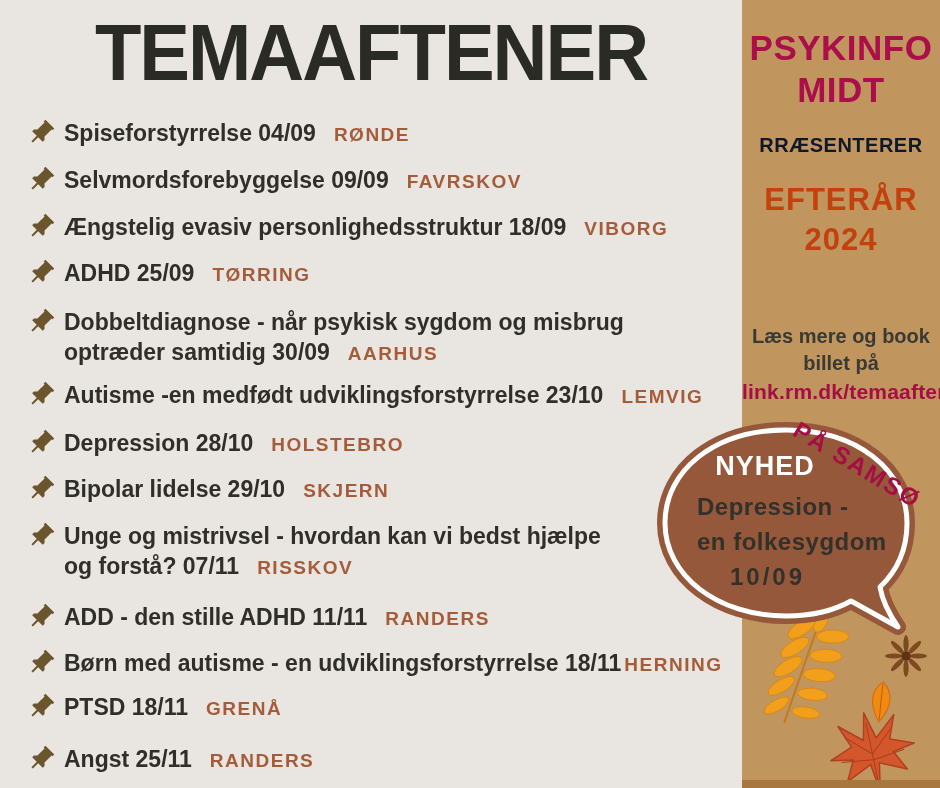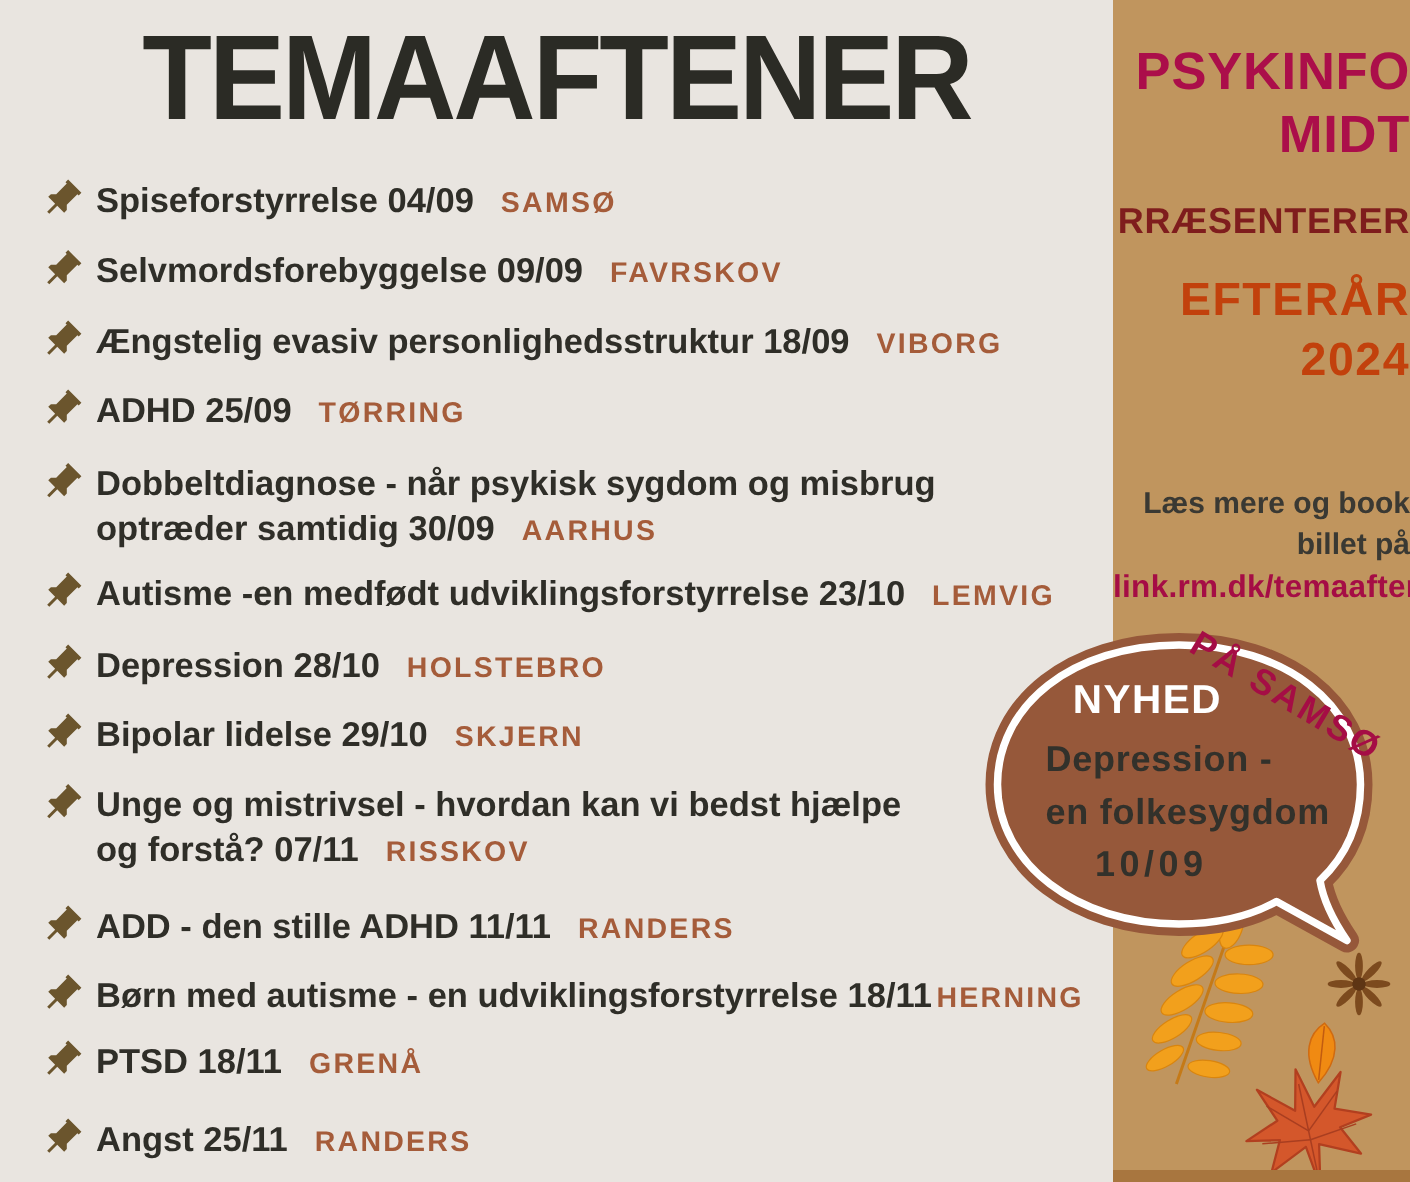--- a/index.html
+++ b/index.html
@@ -17,24 +17,24 @@
   
   .event{position:absolute; left:26px; display:flex; align-items:flex-start;}
   .pin{width:30px; height:30px; flex:0 0 30px; margin-right:8px; margin-top:0;
        transform:rotate(45deg); fill:#6b552d;}
   .etext{display:flex; flex-direction:column;}
   .eline{font-size:23px; font-weight:bold; color:#2f2e28; line-height:30px; white-space:nowrap;}
   .loc{font-size:19px; color:#a55c3a; letter-spacing:1.5px; margin-left:18px; font-weight:bold;}
   .loc.tight{margin-left:3px;}
   
   .sidebar{position:absolute; left:742px; top:0; width:198px; height:788px; background:#c0955e;}
-  .sb{position:absolute; left:742px; width:198px; text-align:right;}
+  .sb{position:absolute; left:742px; width:198px; text-align:center;}
   .brand{color:#ab0e4a; font-weight:bold; font-size:35px; letter-spacing:0.5px;}
   .brand1{top:28px;} .brand2{top:70px;}
-  .presents{top:134px; font-size:24px; font-weight:bold; color:#7f1d1d; letter-spacing:0.5px;}
+  .presents{top:134px; font-size:20px; font-weight:bold; color:#0f172a; letter-spacing:0.5px;}
   .season{color:#c2410c; font-weight:bold; font-size:31px; letter-spacing:1px;}
   .season1{top:182px;} .season2{top:222px;}
   .book{font-size:20px; color:#3a3933; font-weight:bold;}
   .book1{top:325px;} .book2{top:352px;}
   .sblink{top:380px; font-size:21px; color:#a50d45; font-weight:bold; letter-spacing:0.2px;}
   .sidebar-bottom-strip{position:absolute; left:742px; top:780px; width:198px; height:8px; background:#a8763f;}
   
   .bubble-svg{position:absolute; left:640px; top:415px;}
   .bubble-badge{position:absolute; left:700px; top:451px; width:130px; text-align:center;
     color:#ffffff; font-size:27px; font-weight:bold; letter-spacing:1px;}
@@ -61,21 +61,21 @@
 
   <div class="sidebar"></div>
 
   <div class="title">TEMAAFTENER</div>
 
   <div class="event" style="top:118px">
     <svg class="pin" viewBox="0 0 24 24">
         <use href="#pinpath"></use>
       </svg>
     <div class="etext">
-        <div class="eline"><span>Spiseforstyrrelse 04/09</span><span class="loc">SAMSØ</span></div>
+        <div class="eline"><span>Spiseforstyrrelse 04/09</span><span class="loc">RØNDE</span></div>
       </div>
   </div>
 
   <div class="event" style="top:165px">
     <svg class="pin" viewBox="0 0 24 24">
         <use href="#pinpath"></use>
       </svg>
     <div class="etext">
         <div class="eline"><span>Selvmordsforebyggelse 09/09</span><span class="loc">FAVRSKOV</span></div>
       </div>

